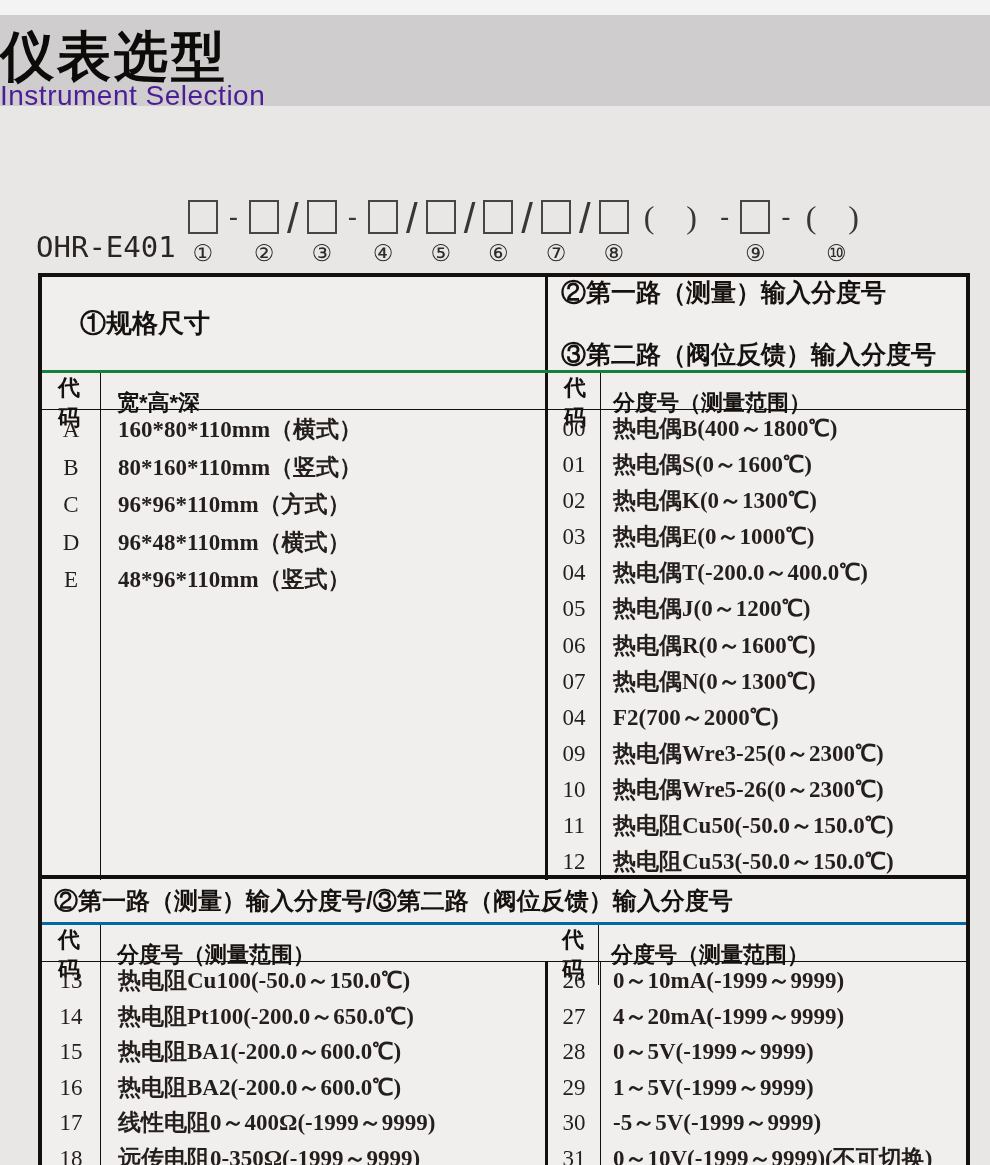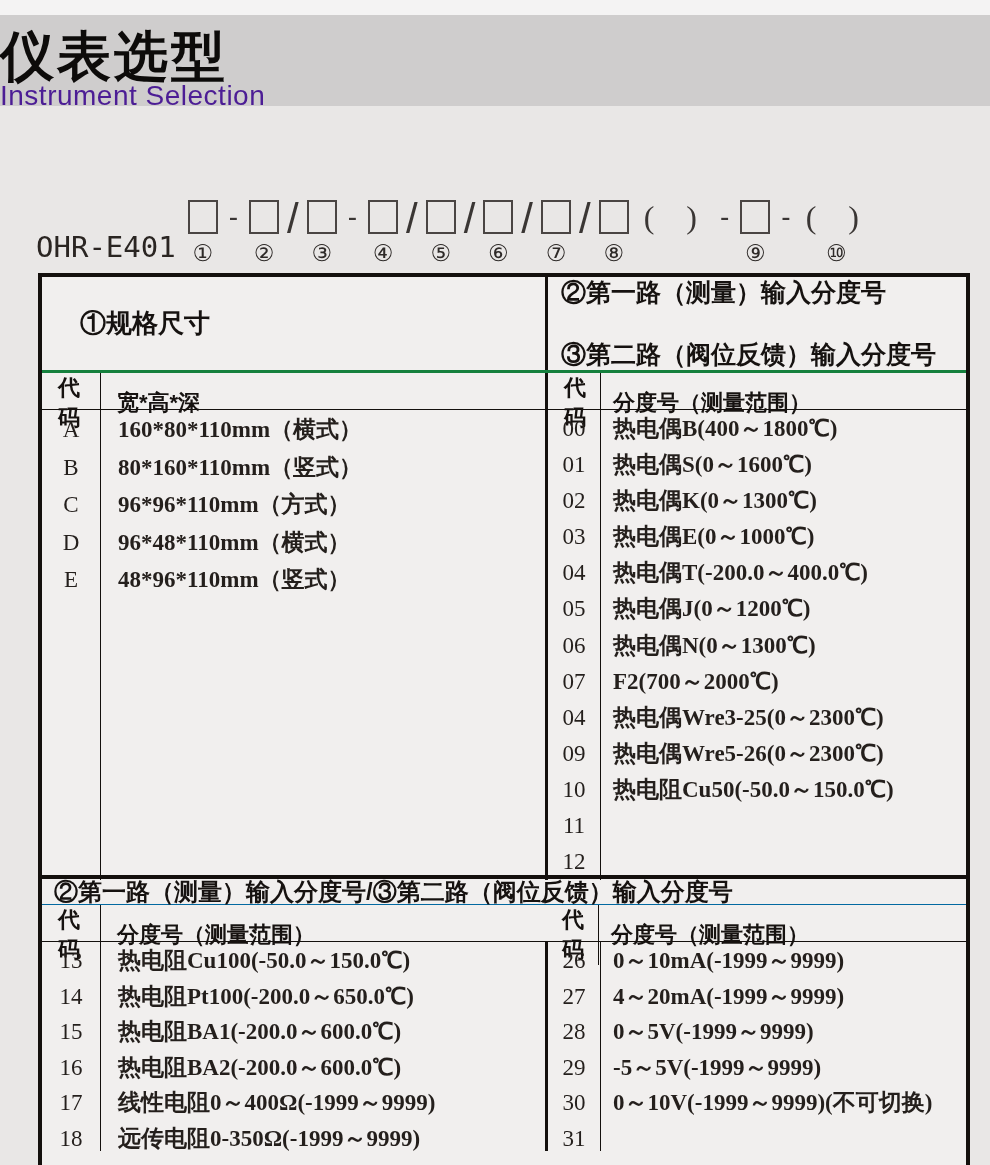--- a/index.html
+++ b/index.html
@@ -57,21 +57,21 @@
 
   .colstack { display:flex; flex-direction:column; padding-top:1px; }
   .code-cell { text-align:center; font-family:"Liberation Serif", serif;
                font-size:23px; line-height:36.1px; color:#241f1c; }
   .desc-cell { padding-left:17px; font-family:"Liberation Serif", serif; font-weight:600;
                font-size:23px; line-height:36.1px; white-space:nowrap; color:#241f1c; }
   .loose .code-cell, .loose .desc-cell { line-height:37.5px; }
   .r2 .code-cell, .r2 .desc-cell { line-height:35.5px; }
   .tight .desc-cell { padding-left:12px; }
 
-  .s2h { height:26px; border-bottom:1px solid #0369a1; display:flex; align-items:center;
+  .s2h { height:46px; border-bottom:3px solid #0369a1; display:flex; align-items:center;
          padding-left:12px; font-size:24px; font-weight:bold; color:#161210; }
 </style>
 </head>
 <body>
 
 <div class="topstrip"></div>
 
 <div class="band">
   <div class="title">仪表选型</div>
   <div class="subtitle">Instrument Selection</div>
@@ -190,25 +190,27 @@
         <div class="code-cell">12</div>
       </div>
     <div class="thin"></div>
     <div class="colstack tight">
         <div class="desc-cell">热电偶B(400～1800℃)</div>
         <div class="desc-cell">热电偶S(0～1600℃)</div>
         <div class="desc-cell">热电偶K(0～1300℃)</div>
         <div class="desc-cell">热电偶E(0～1000℃)</div>
         <div class="desc-cell">热电偶T(-200.0～400.0℃)</div>
         <div class="desc-cell">热电偶J(0～1200℃)</div>
+        <div class="desc-cell">热电偶R(0～1600℃)</div>
         <div class="desc-cell">热电偶N(0～1300℃)</div>
         <div class="desc-cell">F2(700～2000℃)</div>
         <div class="desc-cell">热电偶Wre3-25(0～2300℃)</div>
         <div class="desc-cell">热电偶Wre5-26(0～2300℃)</div>
         <div class="desc-cell">热电阻Cu50(-50.0～150.0℃)</div>
+        <div class="desc-cell">热电阻Cu53(-50.0～150.0℃)</div>
       </div>
   </div>
 
   <div class="s2h">②第一路（测量）输入分度号/③第二路（阀位反馈）输入分度号</div>
 
   <div class="s2ch">
     <div class="chcell center">代码</div>
     <div class="thin"></div>
     <div class="chcell pad">分度号（测量范围）</div>
     <div class="chcell center">代码</div>
@@ -241,18 +243,19 @@
         <div class="code-cell">28</div>
         <div class="code-cell">29</div>
         <div class="code-cell">30</div>
         <div class="code-cell">31</div>
       </div>
     <div class="thin"></div>
     <div class="colstack tight">
         <div class="desc-cell">0～10mA(-1999～9999)</div>
         <div class="desc-cell">4～20mA(-1999～9999)</div>
         <div class="desc-cell">0～5V(-1999～9999)</div>
+        <div class="desc-cell">1～5V(-1999～9999)</div>
         <div class="desc-cell">-5～5V(-1999～9999)</div>
         <div class="desc-cell">0～10V(-1999～9999)(不可切换)</div>
       </div>
   </div>
 
 </div>
 
 </body></html>

